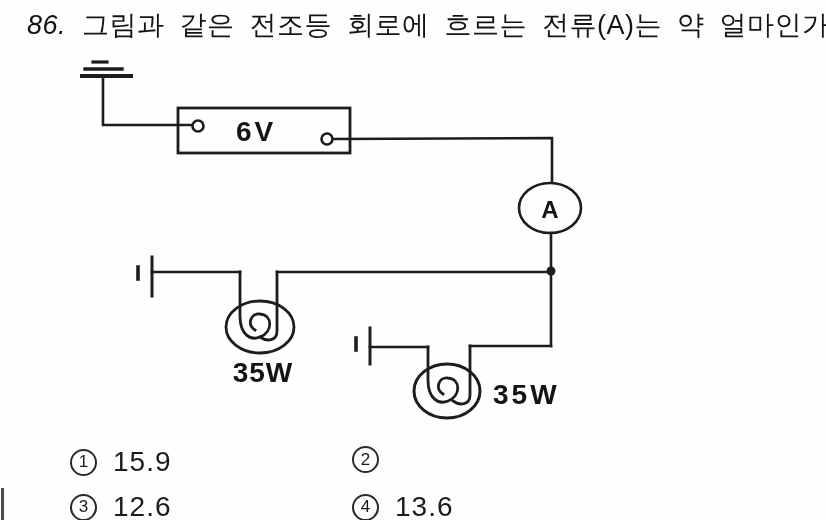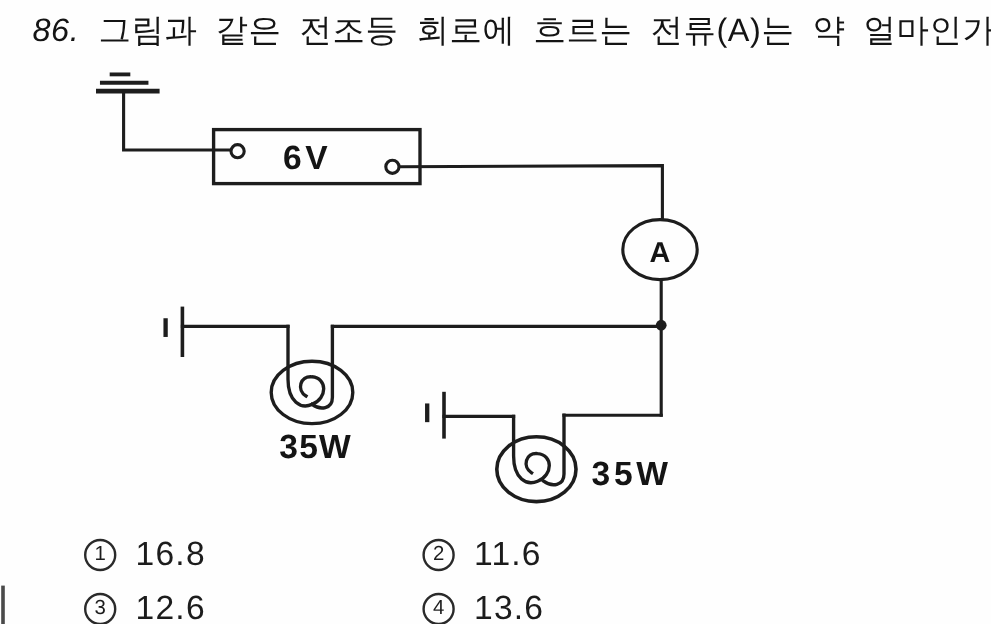--- a/index.html
+++ b/index.html
@@ -107,25 +107,24 @@
     <g>
       <ellipse cx="447" cy="391" rx="33" ry="27" stroke-width="3"></ellipse>
       <path d="M428,347 L428,380 C428,399 439,405 448,401 C461,396 461,379 448,378 C438,377 435,389 443,394" fill="none" stroke-width="2.8"></path>
       <path d="M470,346 L470,395 C470,405 460,406 453,401" fill="none" stroke-width="2.8"></path>
     </g>
     <text x="493" y="404" text-anchor="start" stroke="none" fill="#141414" font-size="28" font-weight="bold" letter-spacing="3" font-family="Liberation Sans, DejaVu Sans, sans-serif">35W</text>
   </svg>
 
   <div class="option" id="opt-1">
     <span class="circ">1</span>
-    <span class="val">16.8</span>
+    <span class="val">15.9</span>
   </div>
   <div class="option" id="opt-2">
     <span class="circ">2</span>
-    <span class="val">11.6</span>
   </div>
   <div class="option" id="opt-3">
     <span class="circ">3</span>
     <span class="val">12.6</span>
   </div>
   <div class="option" id="opt-4">
     <span class="circ">4</span>
     <span class="val">13.6</span>
   </div>
 

